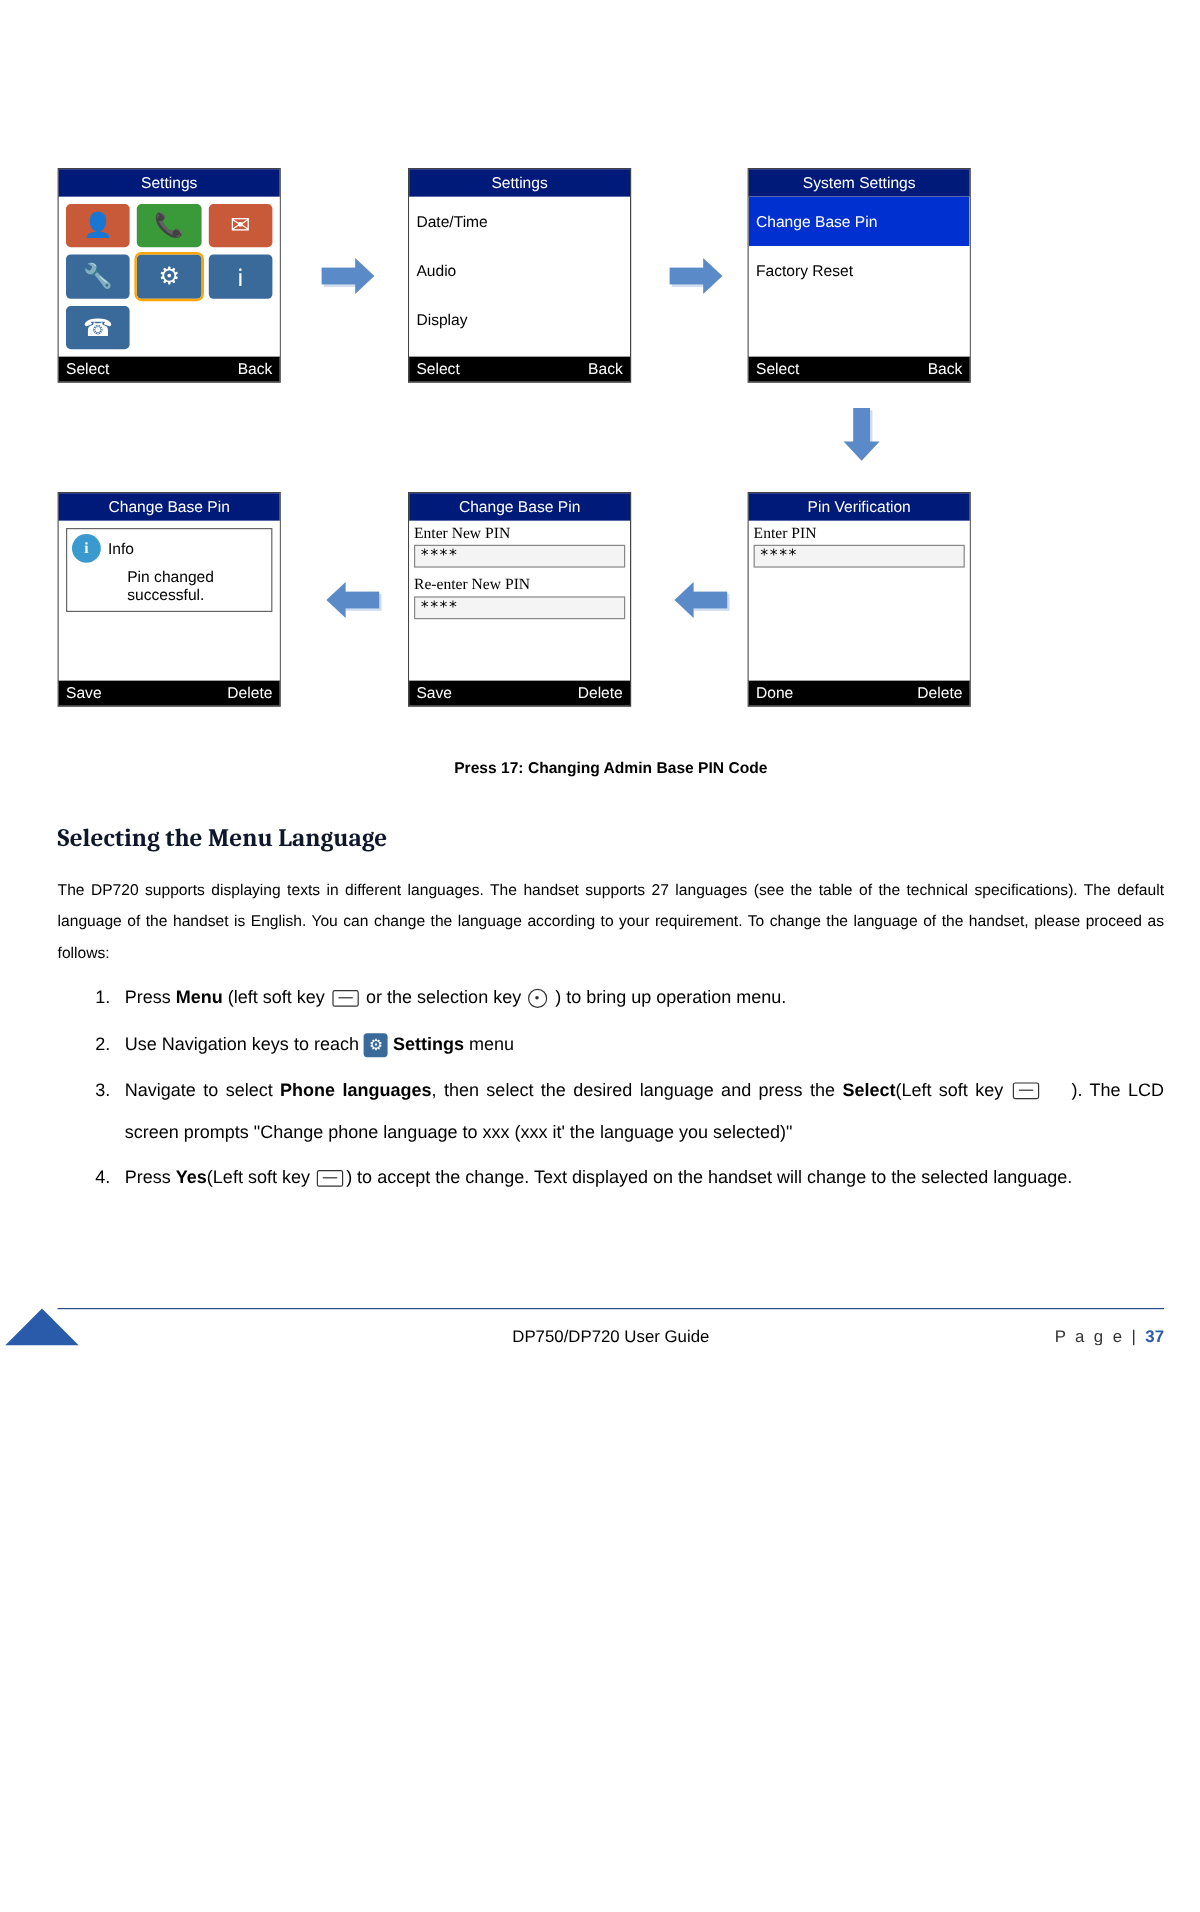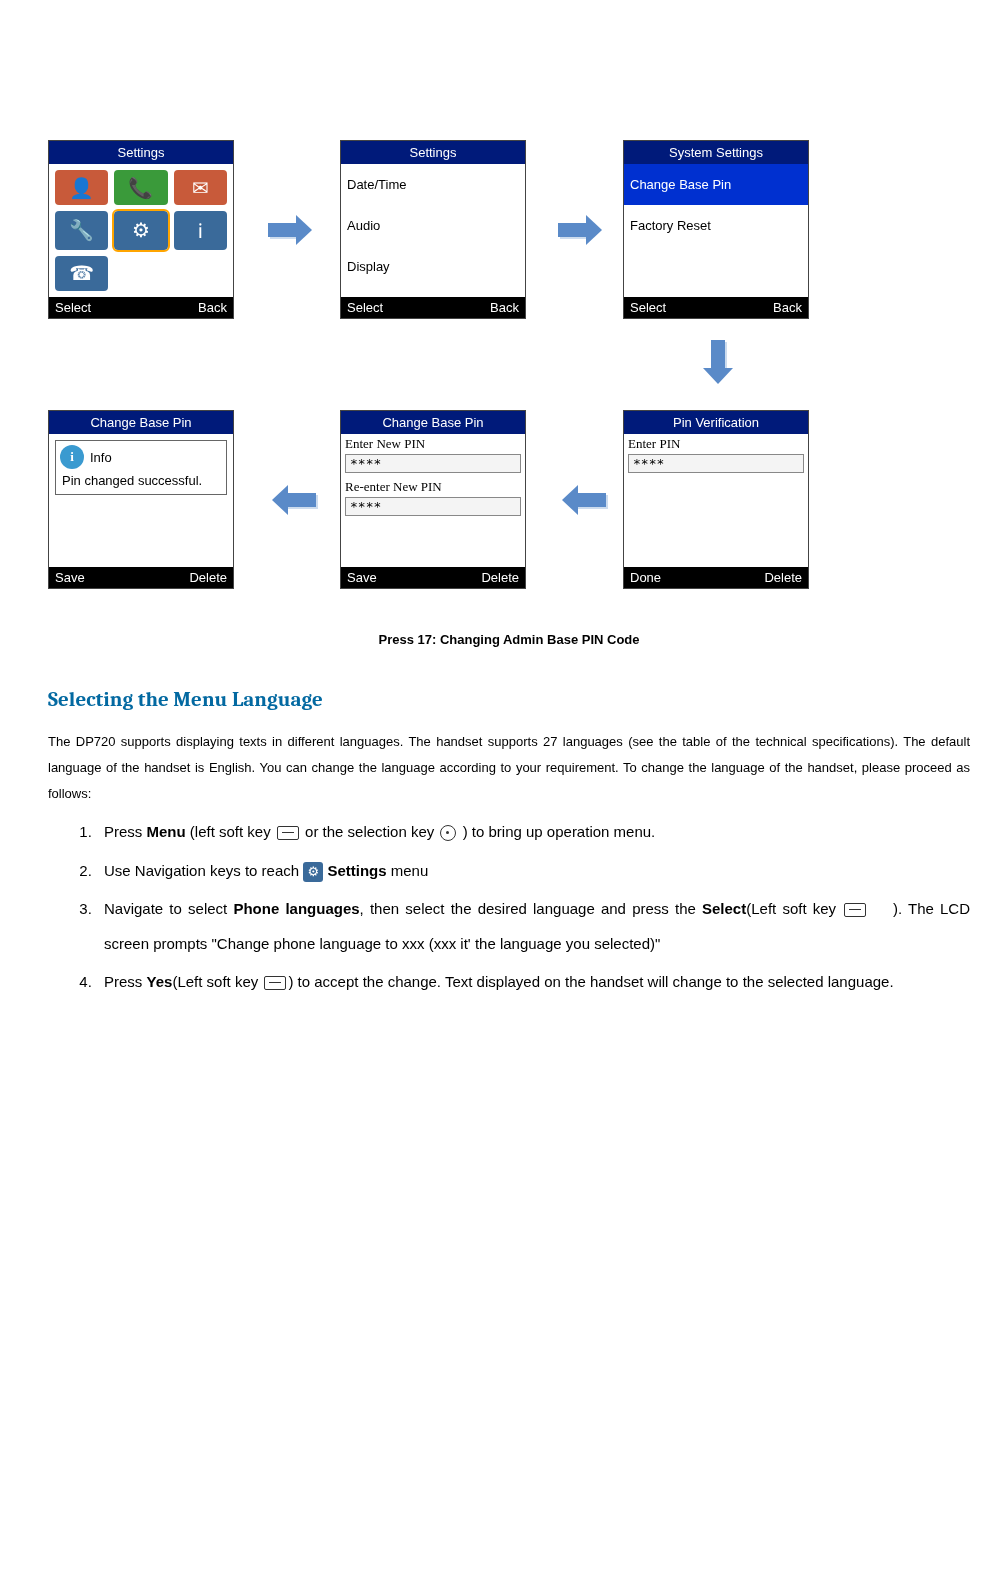--- a/index.html
+++ b/index.html
@@ -101,21 +101,21 @@
     padding: 4px;
     gap: 6px;
   }
   .info-icon {
     width: 24px; height: 24px; border-radius: 50%;
     background: #3a9ad0; color: #fff;
     display: flex; align-items: center; justify-content: center;
     font-weight: bold;
     font-family: Georgia, serif;
   }
-  .info-body { padding: 0 6px 6px 6px; }
+  .info-body { padding: 0 6px 6px 6px; margin-left: 44px; }
   .arrow {
     position: absolute;
     width: 50px;
     height: 30px;
   }
   .arrow::before {
     content: '';
     position: absolute;
     background: #5a8ac8;
     box-shadow: 2px 2px 0 rgba(90,138,200,0.3);
@@ -139,21 +139,21 @@
     border-left: 15px solid transparent; border-right: 15px solid transparent;
     border-top: 16px solid #5a8ac8;
   }
   .figure-caption {
     text-align: center;
     font-weight: bold;
     font-size: 13px;
     margin: 12px 0 40px 0;
   }
   h2.section {
-    color: #0369a1;
+    color: #0f172a;
     font-family: Cambria, Georgia, serif;
     font-size: 21px;
     margin: 0 0 18px 0;
   }
   .body-text {
     font-size: 13px;
     line-height: 2.0;
     text-align: justify;
     margin-bottom: 8px;
   }
@@ -351,14 +351,22 @@
       <span>Use Navigation keys to reach </span><span class="gear-ic">⚙</span><b> Settings</b><span> menu</span>
     </li>
     <li>
       <span>Navigate to select </span><b>Phone languages</b><span>, then select the desired language and press the </span><b>Select</b><span>(Left soft key </span><span class="key-icon softkey-ic"></span>&nbsp;&nbsp;&nbsp;&nbsp;<span>). The LCD screen prompts "Change phone language to xxx (xxx it' the language you selected)"</span>
     </li>
     <li>
       <span>Press </span><b>Yes</b><span>(Left soft key  </span><span class="key-icon softkey-ic"></span><span>) to accept the change. Text displayed on the handset will change to the selected language.</span>
     </li>
   </ol>
 
+  <div class="footer">
+    <span></span>
+    <span class="footer-center">DP750/DP720 User Guide</span>
+    <span class="footer-right">
+      <span>P a g e | </span><span class="pn">37</span>
+    </span>
+    <div class="corner-badge"></div>
+  </div>
 
 </div>
 
 </body></html>

